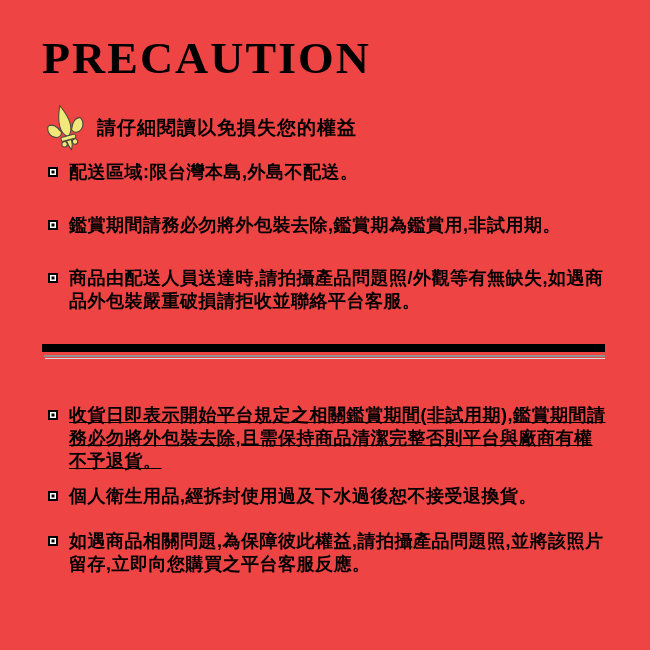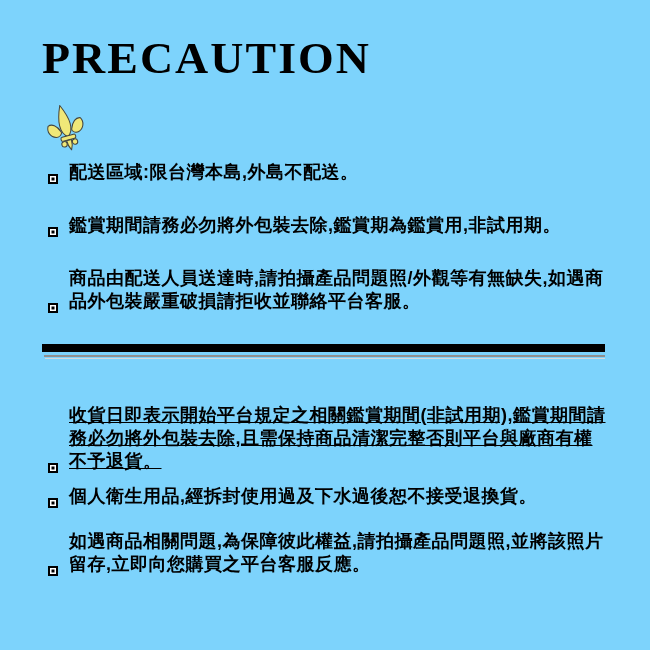--- a/index.html
+++ b/index.html
@@ -12,21 +12,21 @@
     height: 650px;
     color: #000;
     font-family: "Liberation Sans", "DejaVu Sans", sans-serif;
     overflow: hidden;
   }
   .page {
     box-sizing: border-box;
     width: 650px;
     height: 650px;
     padding: 36px 40px 0 42px;
-    background: #7dd3fc;
+    background: #ef4444;
   }
   
   .title {
     margin: 0;
     font-family: "Liberation Serif", "DejaVu Serif", serif;
     font-weight: 700;
     font-size: 45px;
     line-height: 1;
     letter-spacing: 2px;
     color: #000;
@@ -52,21 +52,21 @@
     font-weight: 700;
     letter-spacing: 1px;
   }
   
   .list {
     margin-top: 8px;
     padding-left: 6px;
   }
   .item {
     display: flex;
-    align-items: flex-end;
+    align-items: flex-start;
   }
   .list-top .item { margin-bottom: 30px; }
   .list-bottom .item-1 { margin-bottom: 12px; text-decoration: underline; }
   .list-bottom .item-2 { margin-bottom: 22px; }
   .bullet {
     flex: none;
     box-sizing: content-box;
     width: 6px;
     height: 6px;
     border: 2px solid #000;
@@ -129,20 +129,21 @@
           <path d="M50 4 C43 20 37 36 37 52 C37 68 43 77 50 81 C57 77 63 68 63 52 C63 36 57 20 50 4 Z"></path>
           <path d="M37 66 C31 49 20 41 10 45 C3 57 9 72 22 76 C29 78 35 73 37 69 Z"></path>
           <path d="M63 66 C69 49 80 41 90 45 C97 57 91 72 78 76 C71 78 65 73 63 69 Z"></path>
           <rect x="32" y="79" width="36" height="10" rx="4"></rect>
           <path d="M44 90 C44 100 46 107 50 114 C54 107 56 100 56 90 Z"></path>
           <circle cx="37" cy="97" r="6.5"></circle>
           <circle cx="63" cy="97" r="6.5"></circle>
         </g>
       </svg>
     </span>
+    <span class="notice-text">請仔細閱讀以免損失您的權益</span>
   </div>
 
   <div class="list list-top">
     <div class="item">
       <span class="bullet"></span>
       <span class="item-text">配送區域:限台灣本島,外島不配送。</span>
     </div>
     <div class="item">
       <span class="bullet"></span>
       <span class="item-text">鑑賞期間請務必勿將外包裝去除,鑑賞期為鑑賞用,非試用期。</span>

